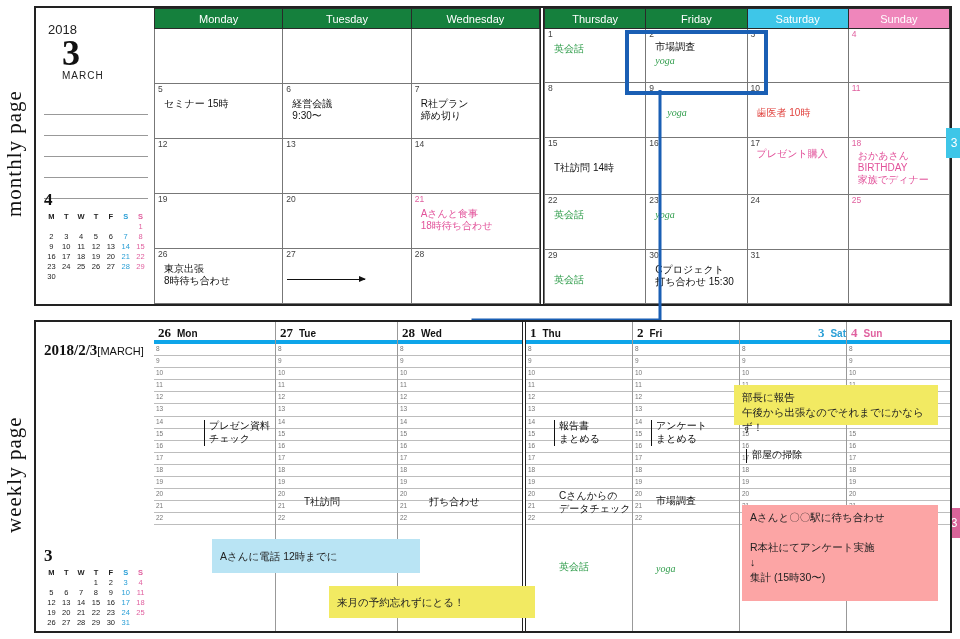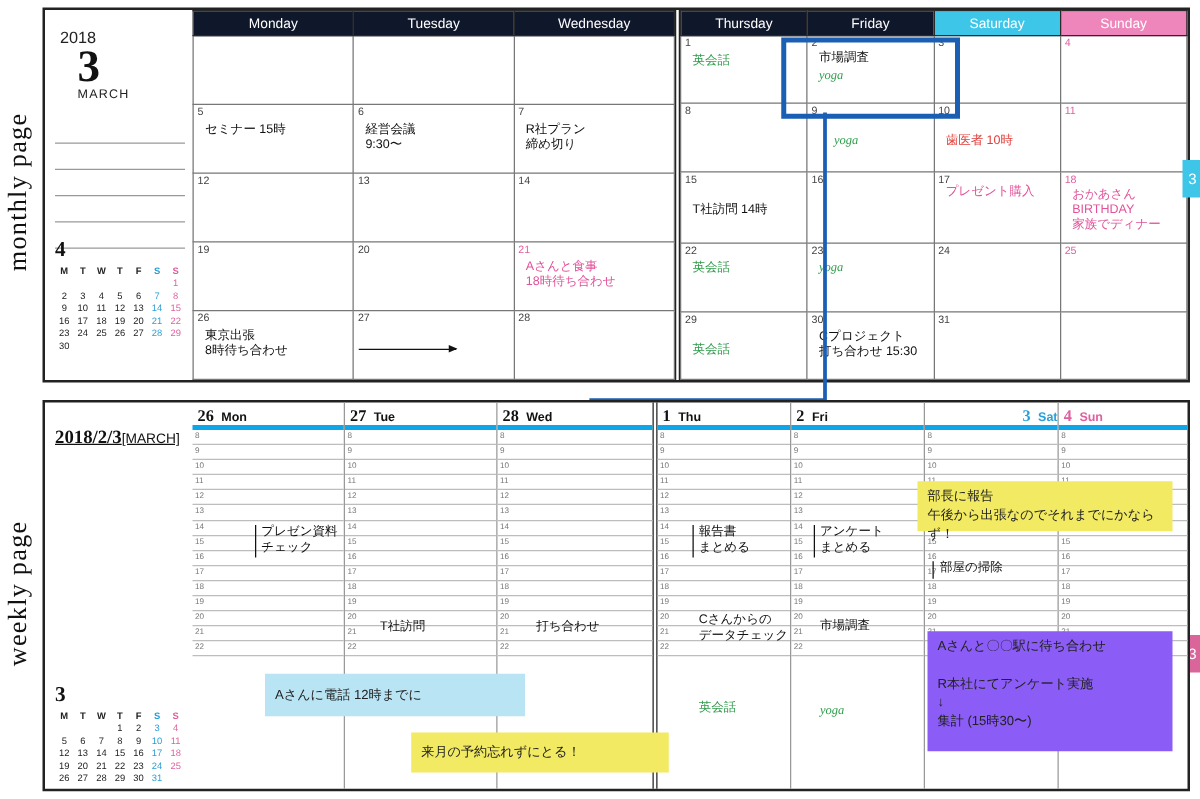--- a/index.html
+++ b/index.html
@@ -45,21 +45,21 @@
   .mini .sun { color:#e0609f; }
 
   .m-grid { position:absolute; left:118px; top:0; right:0; height:100%; }
   .m-colgroup { position:absolute; top:0; height:100%; }
   .m-left-block { left:0; width:386px; }
   .m-right-block { left:390px; right:0; }
   .m-sep { position:absolute; left:386px; top:0; width:4px; height:100%; background:#fff; border-left:1px solid #222; border-right:1px solid #222;}
 
   table.mcal { border-collapse:collapse; width:100%; height:100%; table-layout:fixed; }
   table.mcal th {
-    background:#0f172a; color:#fff; font-size:11px; font-weight:normal;
+    background:#15803d; color:#fff; font-size:11px; font-weight:normal;
     height:17px; border:1px solid #2a2a2a;
   }
   table.mcal th.sat { background:#3ec6e8; }
   table.mcal th.sun { background:#ef86bb; }
   table.mcal td {
     border:1px solid #777; vertical-align:top; height:46px;
     padding:1px 2px 0 3px; position:relative;
   }
   .daynum { font-size:8.5px; color:#444; line-height:9px; }
   .daynum.sun { color:#e0609f; }
@@ -83,21 +83,21 @@
 
   
   #connector { position:absolute; left:0; top:0; width:960px; height:639px; pointer-events:none; }
 
   
   #weekly {
     position:absolute; left:34px; top:320px; width:918px; height:313px;
     border:2px solid #222; background:#fff;
   }
   .w-left { position:absolute; left:0; top:0; width:118px; height:100%; }
-  .w-date { position:absolute; left:8px; top:20px; font-size:11px; color:#111;text-decoration:underline; }
+  .w-date { position:absolute; left:8px; top:20px; font-size:11px; color:#111; }
   .w-date b { font-size:15px; font-family:"Liberation Serif", serif; }
   .w-mini { position:absolute; left:8px; top:224px; width:106px; }
 
   .w-grid { position:absolute; left:118px; top:0; right:0; height:100%; }
   .w-block { position:absolute; top:0; height:100%; }
   .wb-left { left:0; width:368px; }
   .wb-right { left:372px; right:0; }
   .w-sep { position:absolute; left:368px; top:0; width:4px; height:100%; border-left:1px solid #222; border-right:1px solid #222; }
 
   .wcol { position:absolute; top:0; height:100%; border-right:1px solid #999; }
@@ -113,21 +113,21 @@
   .note {
     position:absolute; font-size:10px; line-height:13px; white-space:pre-line;
   }
   .note.b { color:#111; }
   .note.g { color:#2e9c4a; }
   .note.yoga { color:#2e9c4a; font-family:"Liberation Serif", serif; font-style:italic; }
   .sticky { position:absolute; padding:5px 8px; font-size:10.5px; line-height:15px; white-space:pre-line; }
   .sticky.pink { background:#f3a6cd; color:#222; }
   .sticky.yellow { background:#f2ea62; color:#222; }
   .sticky.blue { background:#b9e4f4; color:#222; }
-  .sticky.pink2 { background:#8b5cf6; color:#222; }
+  .sticky.pink2 { background:#fca5a5; color:#222; }
   .bracket { position:absolute; border-left:1.5px solid #111; }
 </style>
 </head>
 <body>
 
 <div class="side-label" id="monthly-label">monthly page</div>
 <div class="side-label" id="weekly-label">weekly page</div>
 
 <div id="monthly">
 

